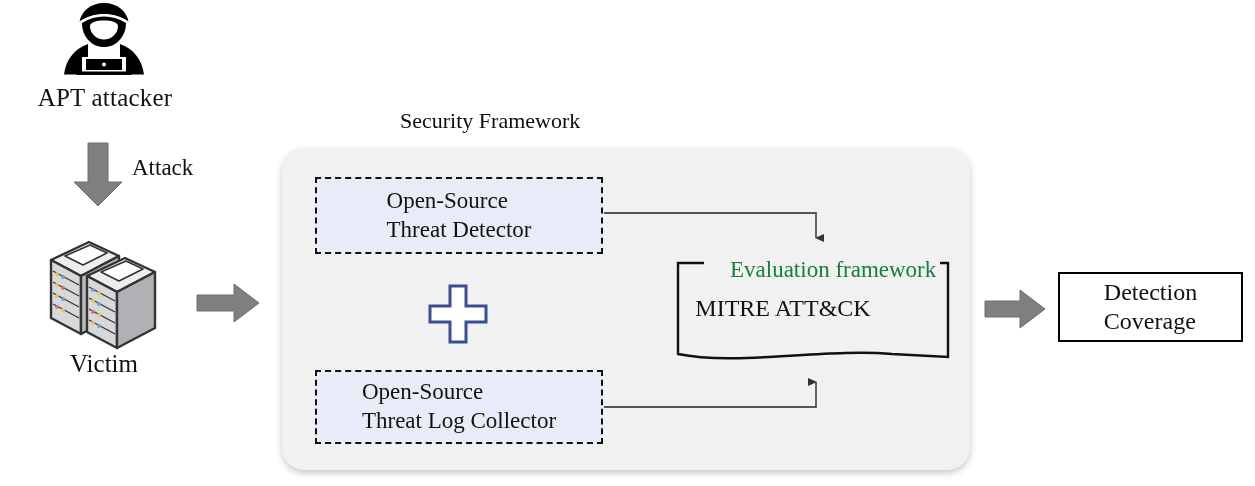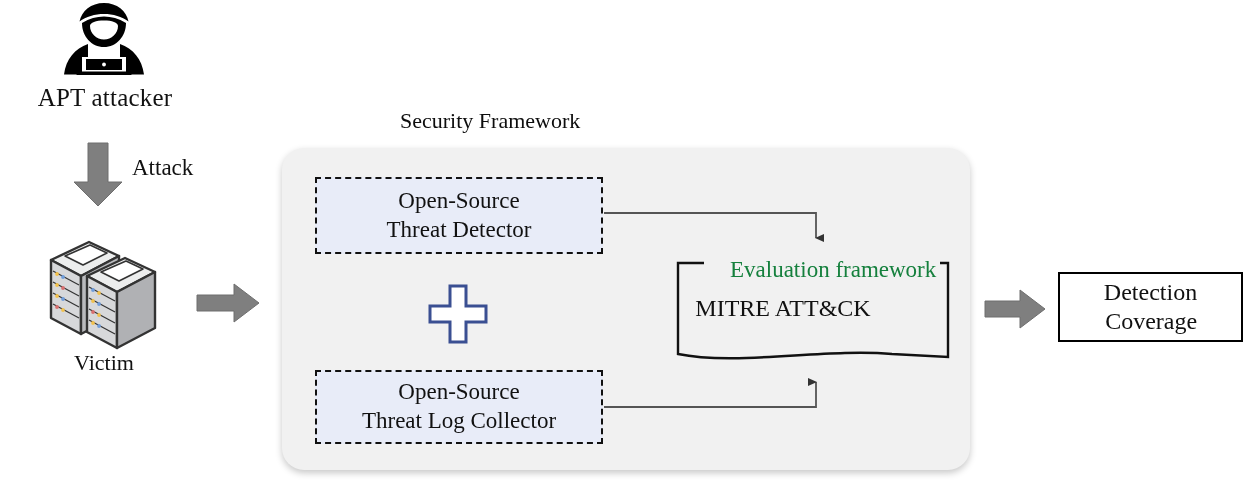--- a/index.html
+++ b/index.html
@@ -37,21 +37,21 @@
     font-size: 23px;
     color: #111111;
     white-space: nowrap;
   }
 
   
   #victim-icon { left: 43px; top: 238px; width: 120px; height: 112px; }
   #victim-label {
     left: 0px; top: 350px; width: 208px;
     text-align: center;
-    font-size: 22px;
+    font-size: 25px;
     color: #111111;
     white-space: nowrap;
   }
 
   
   #ingress-arrow { left: 196px; top: 283px; width: 64px; height: 40px; }
 
   
   #framework-title {
     left: 400px; top: 108px; width: 450px;
@@ -75,21 +75,20 @@
     background: #e8ecf8;
     display: flex;
     align-items: center;
     justify-content: center;
     box-sizing: border-box;
   }
   .module-text {
     font-size: 23px;
     line-height: 1.24;
     color: #111111;
-    text-align: center;
     white-space: pre-line;
   }
   #detector-box { left: 315px; top: 177px; width: 288px; height: 77px; }
   #collector-box { left: 315px; top: 370px; width: 288px; height: 74px; }
 
   
   #plus-icon { left: 427px; top: 283px; width: 62px; height: 62px; }
 
   
   #eval-shape { left: 666px; top: 258px; width: 294px; height: 104px; }
@@ -121,21 +120,21 @@
     background: #ffffff;
     box-sizing: border-box;
     display: flex;
     align-items: center;
     justify-content: center;
   }
   #output-text {
     font-size: 24px;
     line-height: 1.22;
     color: #111111;
-    text-align: right;
+    text-align: left;
     white-space: pre-line;
   }
 </style>
 </head>
 <body>
 
 <div id="canvas">
 
   <svg class="abs" id="hacker-icon" viewBox="0 0 92 74">
     <path fill="#000000" d="M46 1 C33 1 23.5 9 21.5 19.5 C28 14.5 37 12 46 12 C55 12 64 14.5 70.5 19.5 C68.5 9 59 1 46 1 Z"></path>

